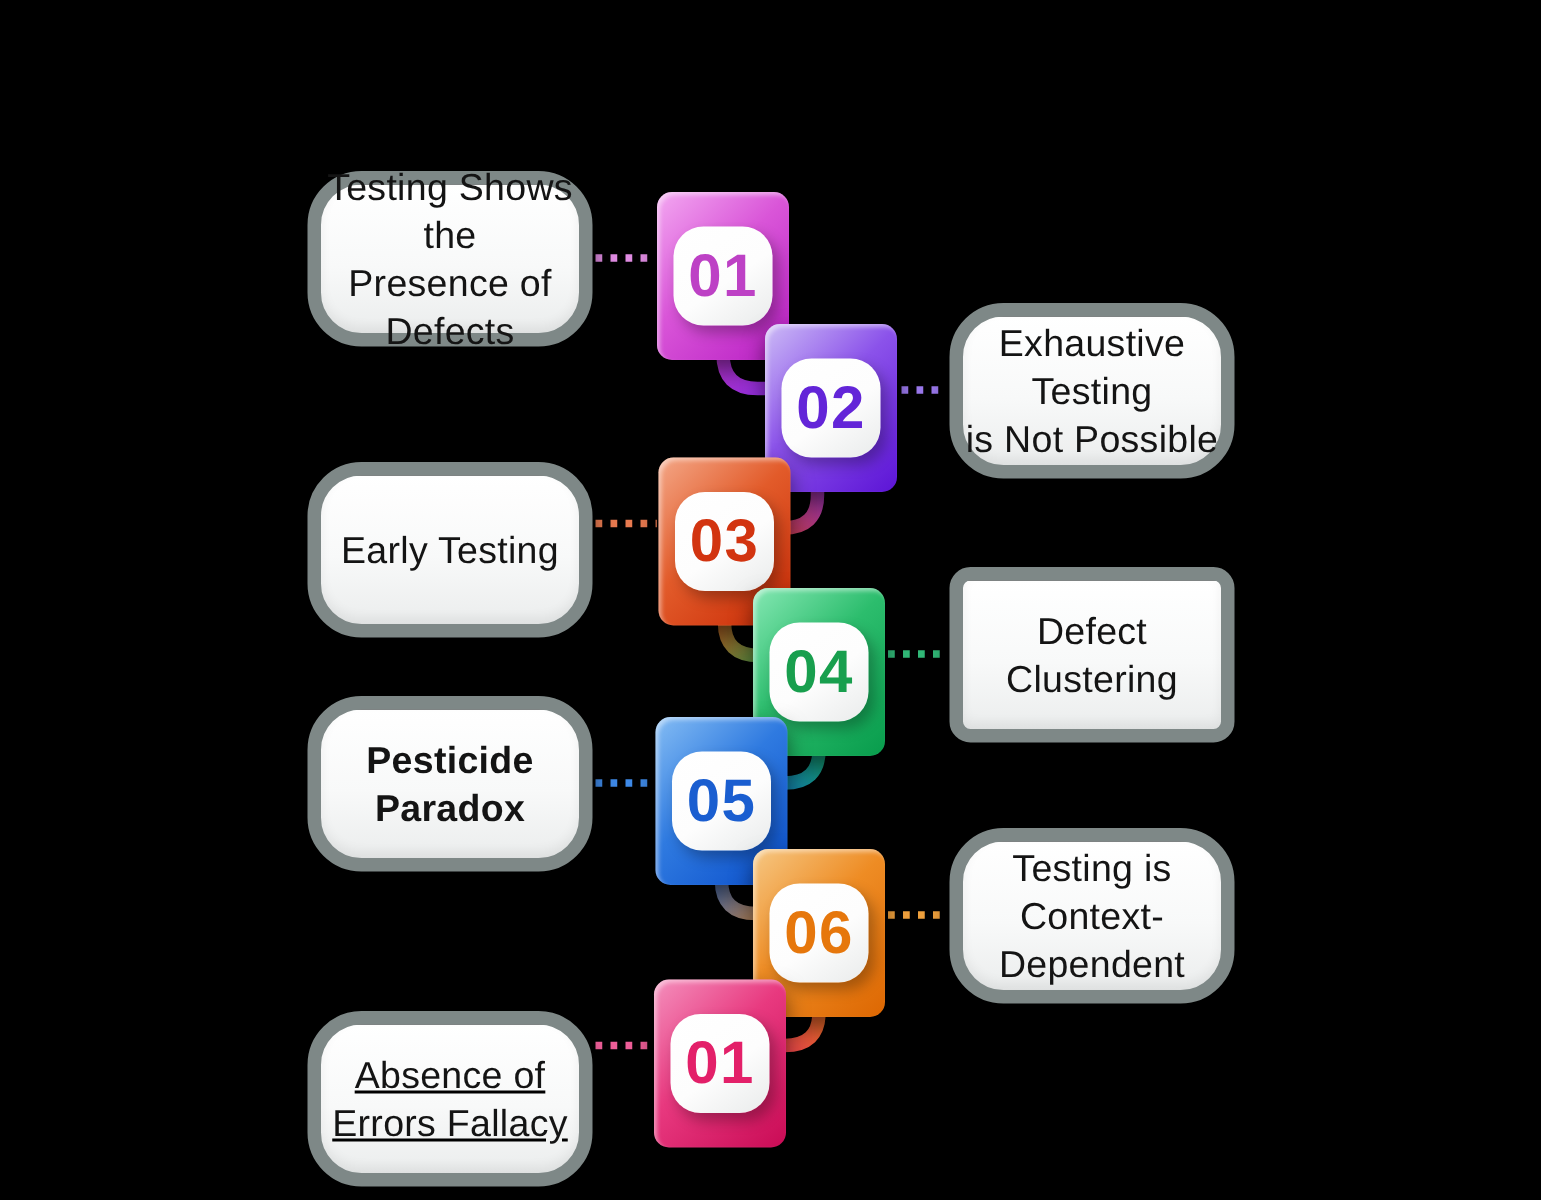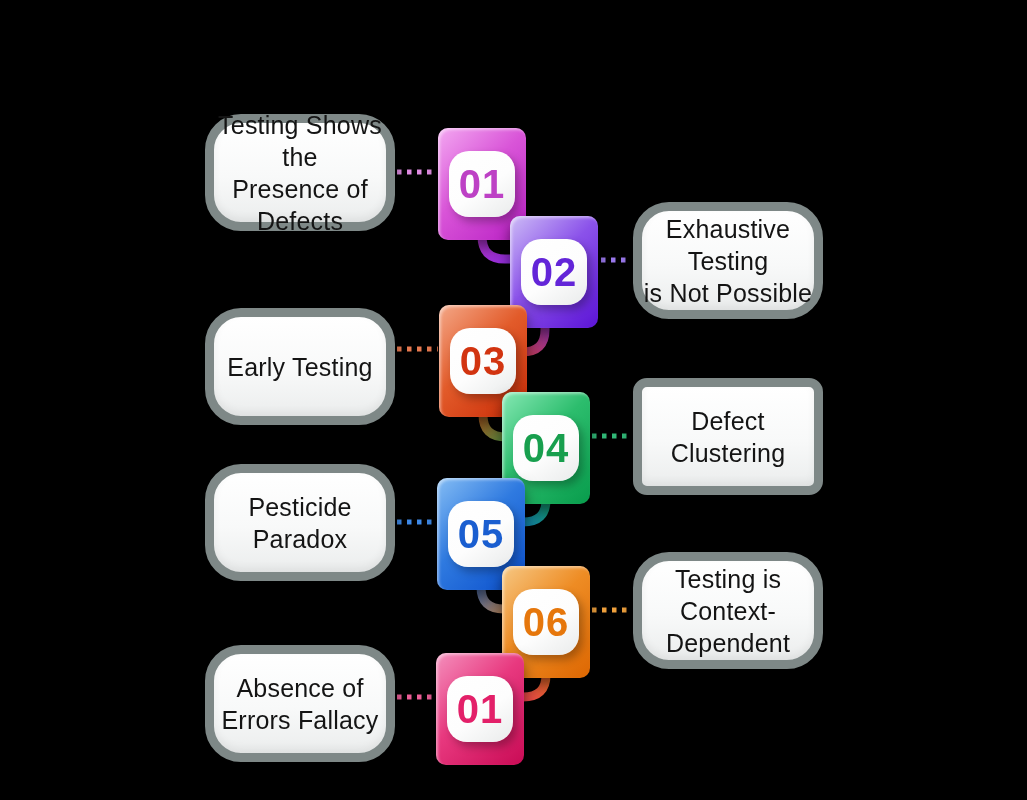--- a/index.html
+++ b/index.html
@@ -23,23 +23,23 @@
     display:flex;align-items:center;justify-content:center;
   }
   .card .label{
     white-space:pre-line;text-align:center;font-size:25px;line-height:1.28;
     color:#141414;letter-spacing:0.2px;
   }
   .c1{left:205px;top:114px;}
   .c2{left:633px;top:202px;}
   .c3{left:205px;top:308px;}
   .c4{left:633px;top:378px;border-radius:14px;}
-  .c5{left:205px;top:464px;}
+  .c5{left:205px;top:464px;font-weight:bold;}
   .c6{left:633px;top:552px;}
-  .c7{left:205px;top:645px;}
+  .c7{left:205px;top:674px;text-decoration:underline;}
 
   
   .badge{
     position:absolute;width:88px;height:112px;border-radius:10px;
     box-shadow:0 7px 14px rgba(0,0,0,0.5), inset 2px 2px 3px rgba(255,255,255,0.45);
     display:flex;align-items:center;justify-content:center;
   }
   .badge-inner{
     width:66px;height:66px;border-radius:20px;
     background:linear-gradient(145deg,#ffffff 0%,#fdfdfd 55%,#e9ebeb 100%);

